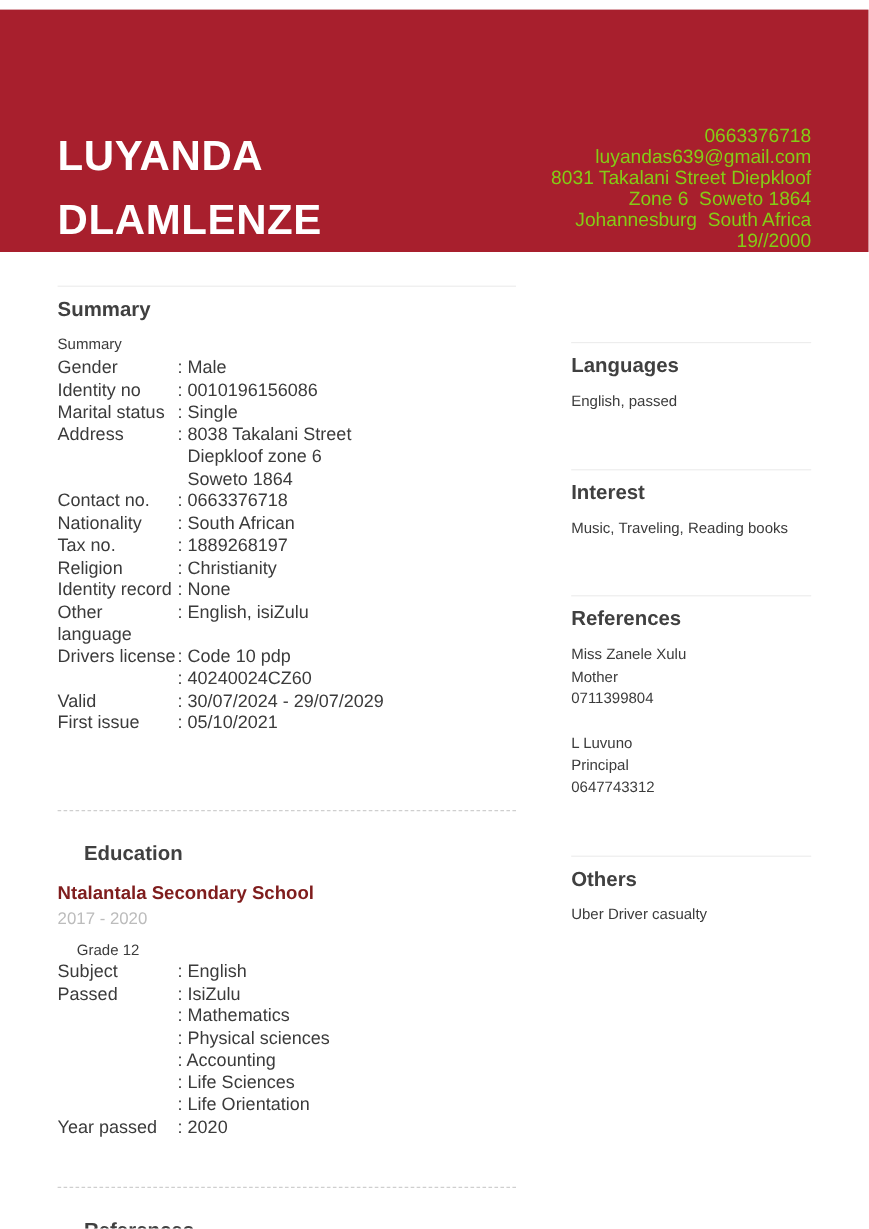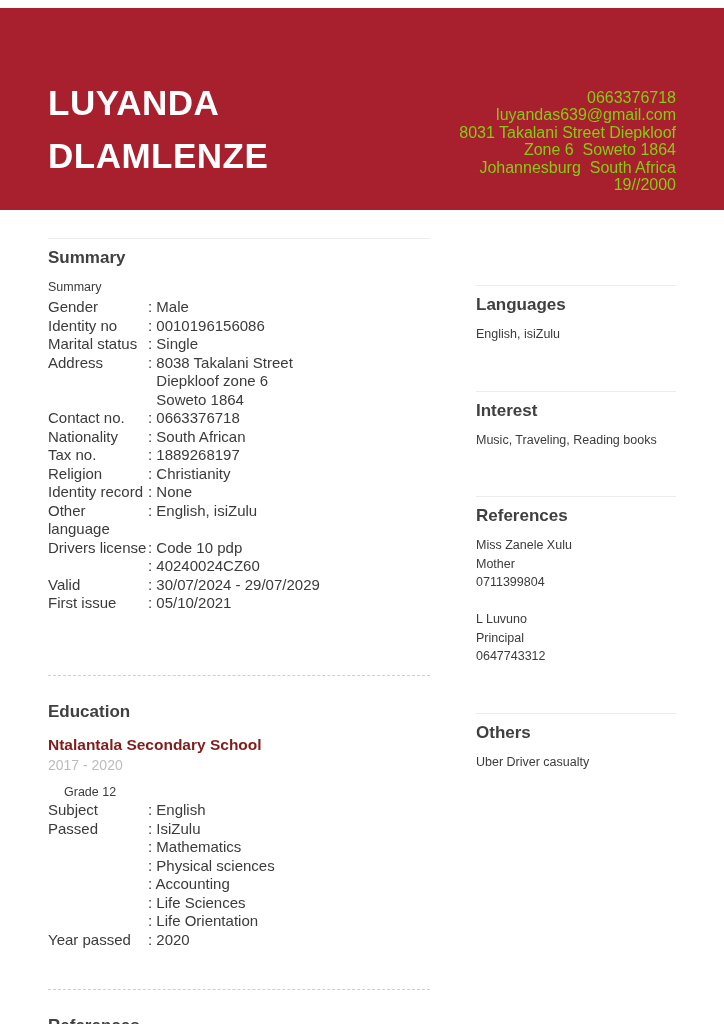--- a/index.html
+++ b/index.html
@@ -14,21 +14,21 @@
   .page { width: 724px; height: 1024px; overflow: hidden; background:#fff; }
 
   
   .header {
     margin-top: 8px;
     background: #A81F2D;
     height: 202px;
     padding: 40px 48px 0 48px;
     display: flex;
     justify-content: space-between;
-    align-items: center;
+    align-items: flex-end;
   }
   .name {
     color: #ffffff;
     font-size: 35px;
     font-weight: 700;
     letter-spacing: 0.5px;
     line-height: 53px;
   }
   .contact {
     text-align: right;
@@ -49,21 +49,21 @@
   .col-right { flex: 1; }
 
   .section-title {
     font-size: 17px;
     font-weight: 600;
     color: #404040;
     border-top: 1px solid #ededed;
     padding-top: 9px;
     margin: 0 0 10px 0;
   }
-  .section-title.no-rule { border-top: none; padding-top: 0; }
+  .section-title.no-rule { border-top: none; padding-top: 0; margin-left: 22px; }
 
   .subtitle {
     font-size: 12.5px;
     line-height: 18px;
     margin-bottom: 2px;
   }
 
   .row {
     display: flex;
     font-size: 15px;
@@ -215,21 +215,21 @@
       <div>
         <div class="section-title no-rule">References</div>
       </div>
 
     </div>
 
     <div class="col-right">
 
       <div class="rsection">
         <div class="section-title">Languages</div>
-        <div class="line">English, isiZulu</div>
+        <div class="line">English, passed</div>
       </div>
 
       <div class="rsection">
         <div class="section-title">Interest</div>
         <div class="line">Music, Traveling, Reading books</div>
       </div>
 
       <div class="rsection">
         <div class="section-title">References</div>
         <div class="line">Miss Zanele Xulu</div>

